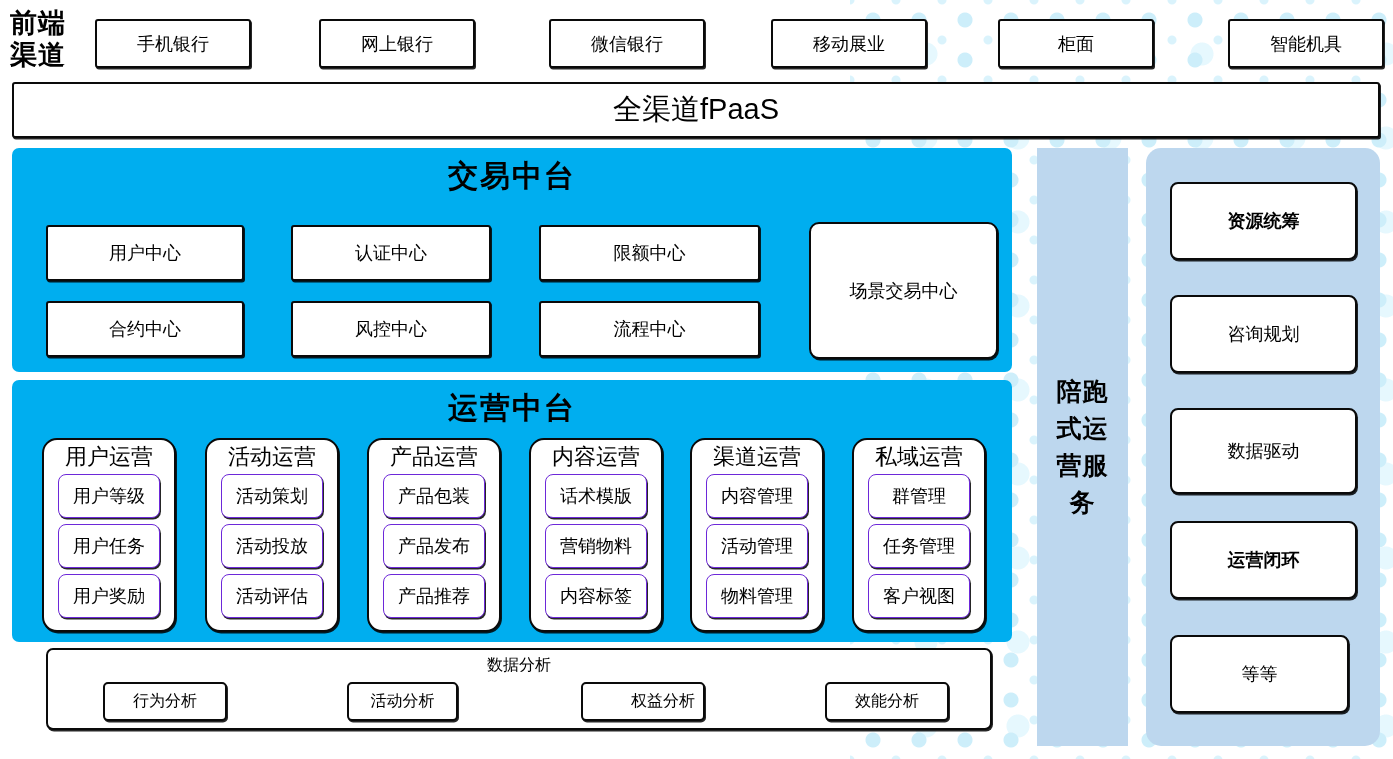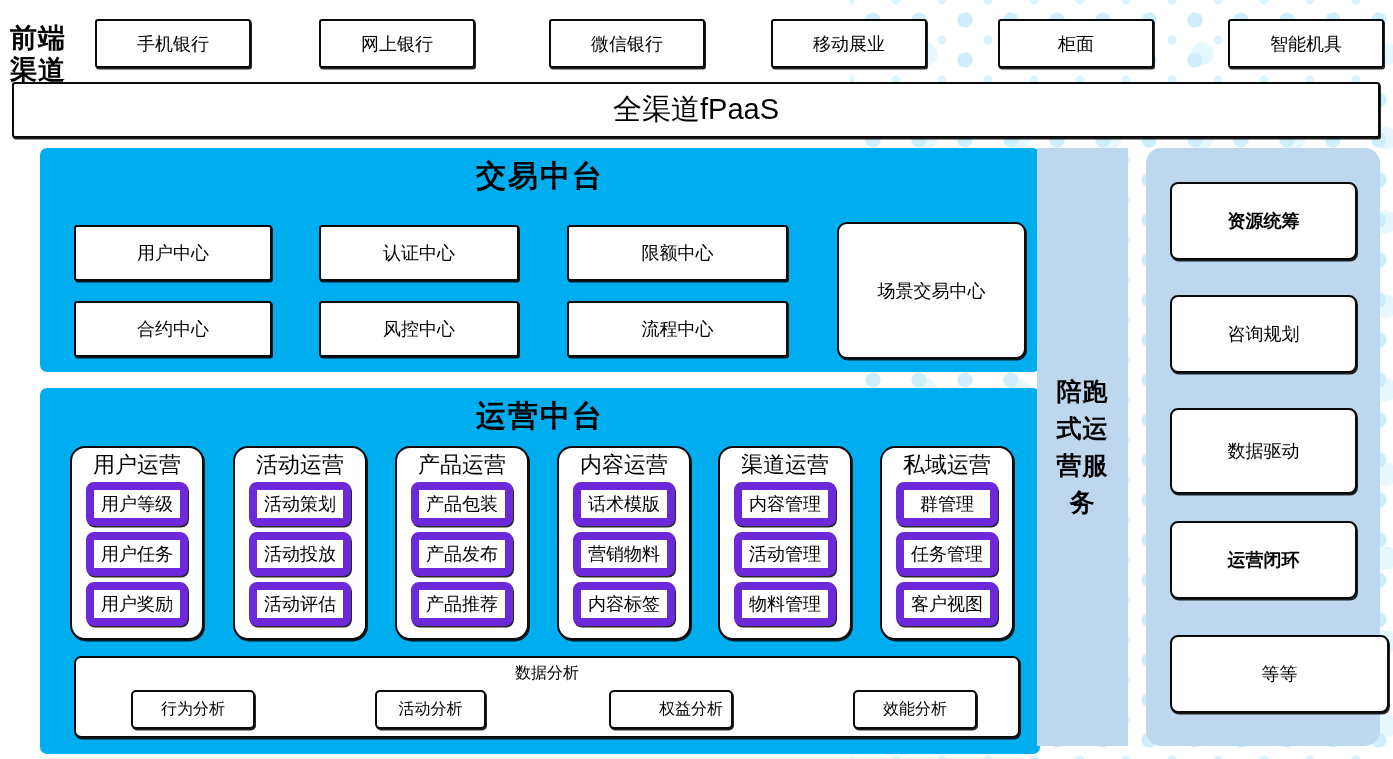--- a/index.html
+++ b/index.html
@@ -1,52 +1,52 @@
 <!DOCTYPE html>
 <html><head>
 <meta charset="utf-8">
 <style>
   html,body{margin:0;padding:0;background:#fff;}
   .stage{
     position:relative;width:1393px;height:759px;background:#ffffff;
     font-family:"Liberation Sans","DejaVu Sans",sans-serif;color:#000;
     overflow:hidden;
   }
-  .abs{position:absolute;margin-top:15px;}
+  .abs{position:absolute;}
   .serif{font-family:"Liberation Serif","DejaVu Serif",serif;font-weight:bold;}
   .dots{
     position:absolute;left:850px;top:0;width:543px;height:759px;
     background-image:
       radial-gradient(circle,#cdeefa 0 7px, rgba(0,0,0,0) 8px),
       radial-gradient(circle,#daf3fc 0 4px, rgba(0,0,0,0) 5px),
       radial-gradient(circle,#e6f8fe 0 11px, rgba(0,0,0,0) 12px);
     background-size:46px 40px,46px 40px,92px 84px;
     background-position:0 0,23px 20px,30px 12px;
   }
   .box{
     position:absolute;background:#ffffff;border:2px solid #0a0a0a;
     display:flex;align-items:center;justify-content:center;
     box-shadow:1px 1.5px 0 rgba(0,0,0,0.85);
     box-sizing:border-box;text-align:center;
   }
   .chan{border-radius:3px;font-size:18px;}
   .bar{border-radius:3px;font-size:29px;}
-  .block{position:absolute;background:#00AEEF;border-radius:7px;margin-left:28px;}
+  .block{position:absolute;background:#00AEEF;border-radius:7px;}
   .block-title{position:absolute;left:0;right:0;top:8px;text-align:center;font-size:30px;letter-spacing:2px;}
   .center-box{border-radius:3px;font-size:18px;}
   .scene-box{border-radius:10px;font-size:18px;}
   .col{
     position:absolute;background:#fff;border:2px solid #0a0a0a;border-radius:15px;
     box-shadow:1px 1.5px 0 rgba(0,0,0,0.85);box-sizing:border-box;
     display:flex;flex-direction:column;align-items:center;
   }
   .col-title{font-size:22px;margin-top:6px;line-height:22px;}
   .col-item{
     position:relative;width:102px;height:44px;margin-top:6px;background:#fff;
-    border:8px solid #6d28d9;border-radius:8px;box-shadow:1px 1.5px 0 rgba(0,0,0,0.85);
+    border:1px solid #6d28d9;border-radius:8px;box-shadow:1px 1.5px 0 rgba(0,0,0,0.85);
     display:flex;align-items:center;justify-content:center;font-size:18px;box-sizing:border-box;
   }
   .analysis{border-radius:7px;flex-direction:column;justify-content:flex-start;}
   .analysis-title{font-size:16px;margin-top:5px;}
   .analysis-item{border-radius:5px;font-size:16px;}
   .strip{position:absolute;background:#BDD7EE;display:flex;align-items:center;justify-content:center;}
   .strip-text{width:56px;font-size:25px;line-height:37px;text-align:center;font-weight:600;letter-spacing:1px;}
   .panel{position:absolute;background:#BDD7EE;border-radius:15px;}
   .panel-box{border-radius:8px;font-size:18px;font-weight:500;}
   .panel-box.bold{font-weight:800;}
@@ -74,21 +74,21 @@
     <div class="block-title serif">交易中台</div>
     <div class="box center-box" style="left:34px;top:77px;width:198px;height:56px;">用户中心</div>
     <div class="box center-box" style="left:279px;top:77px;width:200px;height:56px;">认证中心</div>
     <div class="box center-box" style="left:527px;top:77px;width:221px;height:56px;">限额中心</div>
     <div class="box center-box" style="left:34px;top:153px;width:198px;height:56px;">合约中心</div>
     <div class="box center-box" style="left:279px;top:153px;width:200px;height:56px;">风控中心</div>
     <div class="box center-box" style="left:527px;top:153px;width:221px;height:56px;">流程中心</div>
     <div class="box scene-box" style="left:797px;top:74px;width:189px;height:137px;">场景交易中心</div>
   </div>
 
-  <div class="block" style="left:12px;top:388px;width:1000px;height:366px;">
+  <div class="block" style="left:12px;top:380px;width:1000px;height:262px;">
     <div class="block-title serif">运营中台</div>
 
     <div class="col" style="left:30px;top:58px;width:134px;height:194px;">
       <div class="col-title">用户运营</div>
       <div class="col-item">用户等级</div>
       <div class="col-item">用户任务</div>
       <div class="col-item">用户奖励</div>
     </div>
 
     <div class="col" style="left:193px;top:58px;width:134px;height:194px;">
@@ -137,16 +137,16 @@
 
   <div class="strip" style="left:1037px;top:148px;width:91px;height:598px;">
     <div class="strip-text">陪跑式运营服务</div>
   </div>
 
   <div class="panel" style="left:1146px;top:148px;width:234px;height:598px;">
     <div class="box panel-box bold" style="left:24px;top:34px;width:187px;height:78px;">资源统筹</div>
     <div class="box panel-box" style="left:24px;top:147px;width:187px;height:78px;">咨询规划</div>
     <div class="box panel-box" style="left:24px;top:260px;width:187px;height:86px;">数据驱动</div>
     <div class="box panel-box bold" style="left:24px;top:373px;width:187px;height:78px;">运营闭环</div>
-    <div class="box panel-box" style="left:24px;top:487px;width:219px;height:78px;">等等</div>
+    <div class="box panel-box" style="left:24px;top:487px;width:179px;height:78px;">等等</div>
   </div>
 
 </div>
 
 </body></html>

